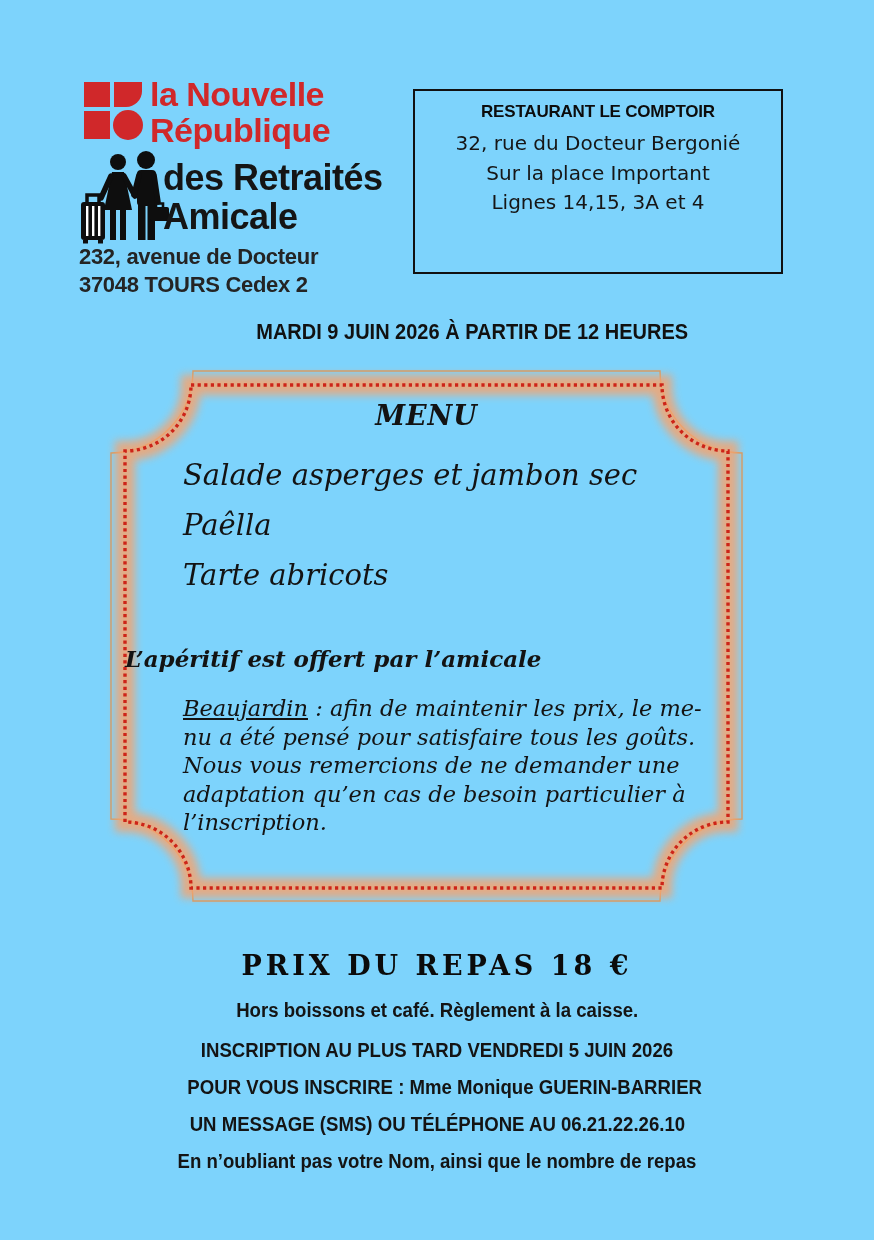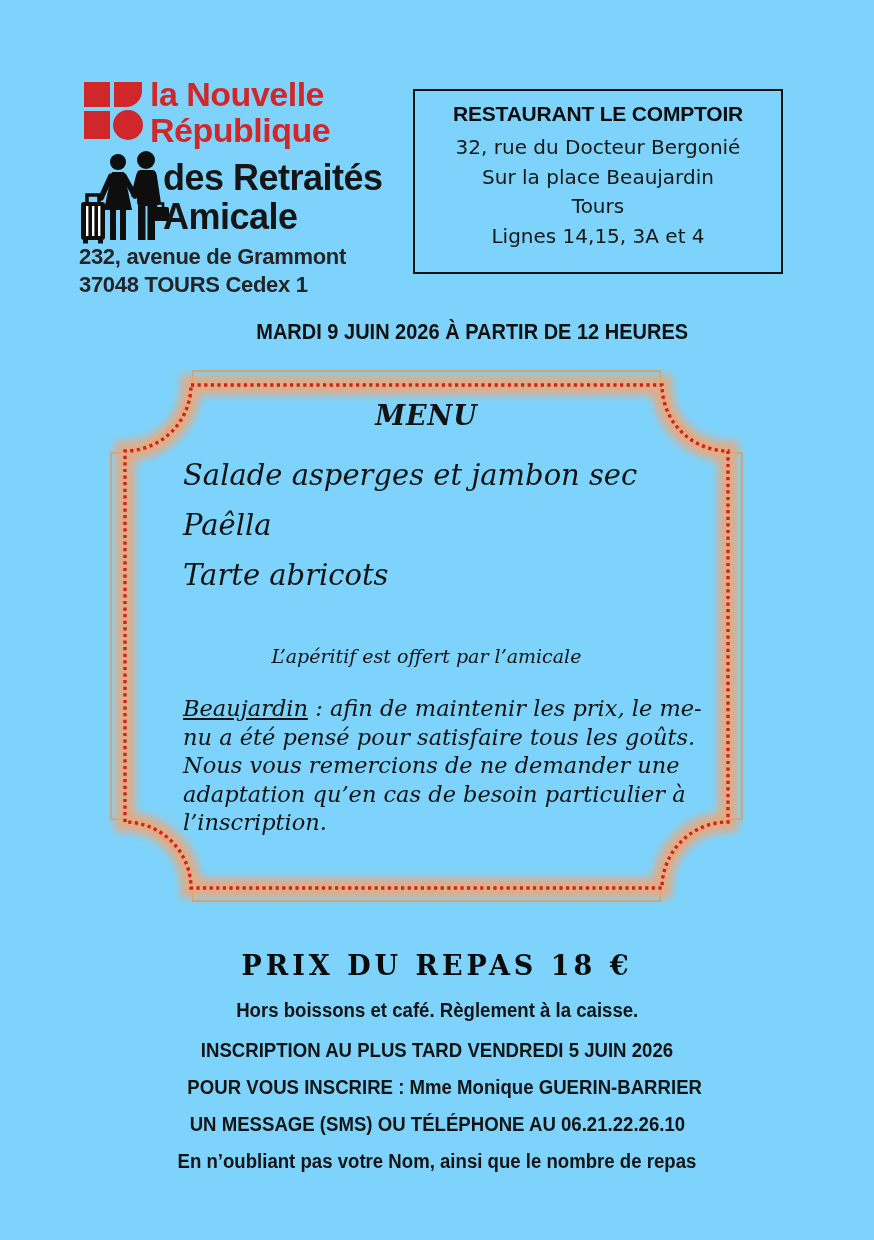--- a/index.html
+++ b/index.html
@@ -21,36 +21,36 @@
          line-height:36px;color:#d0282a;letter-spacing:-0.5px;}
   .couple{left:78px;top:150px;}
   .org{left:163px;top:158px;width:320px;font-weight:bold;font-size:36px;
        line-height:39px;color:#151515;letter-spacing:-0.5px;}
   .address{left:79px;top:243px;width:320px;font-weight:bold;font-size:22px;
            line-height:28px;color:#242424;letter-spacing:-0.3px;}
 
   
   .resto-box{left:413px;top:89px;width:370px;height:185px;border:2.5px solid #111;
              box-sizing:border-box;text-align:center;padding-top:11px;}
-  .resto-title{font-weight:bold;font-size:21px;letter-spacing:-0.2px;color:#0c0c0c;
+  .resto-title{font-weight:bold;font-size:17px;letter-spacing:-0.2px;color:#0c0c0c;
                font-family:"Liberation Sans",sans-serif;}
   .resto-line{font-family:"DejaVu Sans",sans-serif;font-size:20px;line-height:29.5px;color:#161616;}
   .resto-lines{margin-top:7px;}
 
   
   .centerline{left:0;width:874px;text-align:center;white-space:nowrap;}
   .condensed{display:inline-block;transform:scaleX(0.93);}
   .dateline{top:320px;font-weight:bold;font-size:21.5px;color:#111;padding-left:35px;}
 
   
   .frame-svg{left:85px;top:345px;}
   .script{font-family:"DejaVu Serif",serif;font-style:italic;color:#131313;}
   .menu-heading{left:125px;top:400px;width:603px;text-align:center;font-size:27px;font-weight:600;letter-spacing:1px;}
   .menu-item{left:183px;font-size:29px;white-space:nowrap;}
-  .aperitif{left:125px;top:645px;width:603px;text-align:center;font-size:19px;font-weight:400;white-space:nowrap;}
+  .aperitif{left:125px;top:645px;width:603px;text-align:left;font-size:23px;font-weight:700;white-space:nowrap;}
   .important{left:183px;top:694px;width:500px;font-size:22.5px;line-height:28.5px;}
   .important .ul{text-decoration:underline;}
   .important div{white-space:nowrap;}
 
   
   .price{top:950px;font-family:"DejaVu Serif",serif;font-weight:bold;
          font-size:27px;letter-spacing:4px;color:#0b0b0b;}
   .footline{font-weight:bold;font-size:20px;color:#141414;}
   .f1{top:999px;} .f2{top:1039px;} .f3{top:1076px;padding-left:8px;} .f4{top:1113px;} .f5{top:1150px;}
 </style>
@@ -97,30 +97,29 @@
 
       <rect x="72" y="57" width="19" height="14" rx="2"></rect>
       <path d="M78 57 v-3.5 h7 v3.5" fill="none" stroke="#0e0e0e" stroke-width="2.6"></path>
     </svg>
   </div>
   <div class="abs org">
     <div>des Retraités</div>
     <div>Amicale</div>
   </div>
   <div class="abs address">
-    <div>232, avenue de Grammont</div>
-    <div>37048 TOURS Cedex 1</div>
+    <div>232, avenue de Docteur</div>
+    <div>37048 TOURS Cedex 2</div>
   </div>
 
   <div class="abs resto-box">
     <div class="resto-title">RESTAURANT LE COMPTOIR</div>
     <div class="resto-lines">
       <div class="resto-line">32, rue du Docteur Bergonié</div>
-      <div class="resto-line">Sur la place Beaujardin</div>
-      <div class="resto-line">Tours</div>
+      <div class="resto-line">Sur la place Important</div>
       <div class="resto-line">Lignes 14,15, 3A et 4</div>
     </div>
   </div>
 
   <div class="abs centerline dateline">
     <span class="condensed">MARDI 9 JUIN 2026 À PARTIR DE 12 HEURES</span>
   </div>
 
   <svg class="abs frame-svg" width="680" height="580" viewBox="0 0 680 580" xmlns="http://www.w3.org/2000/svg">
     <defs>

